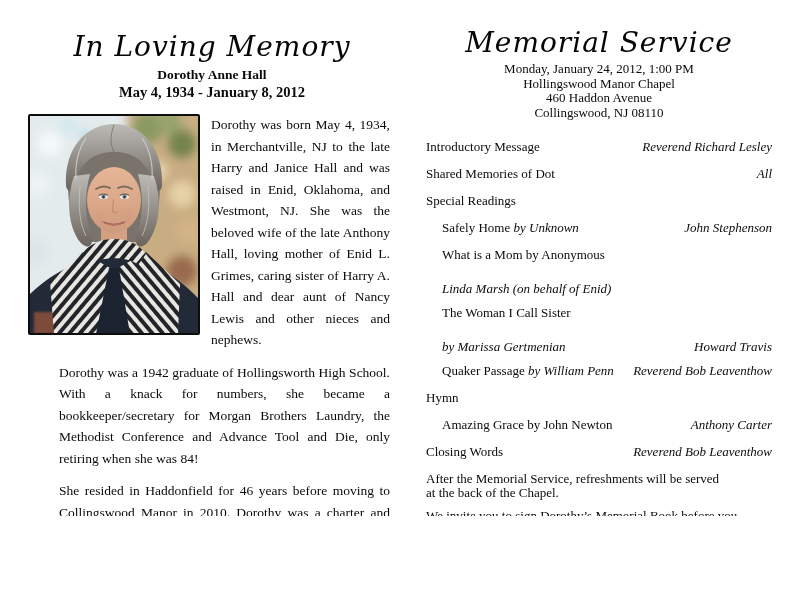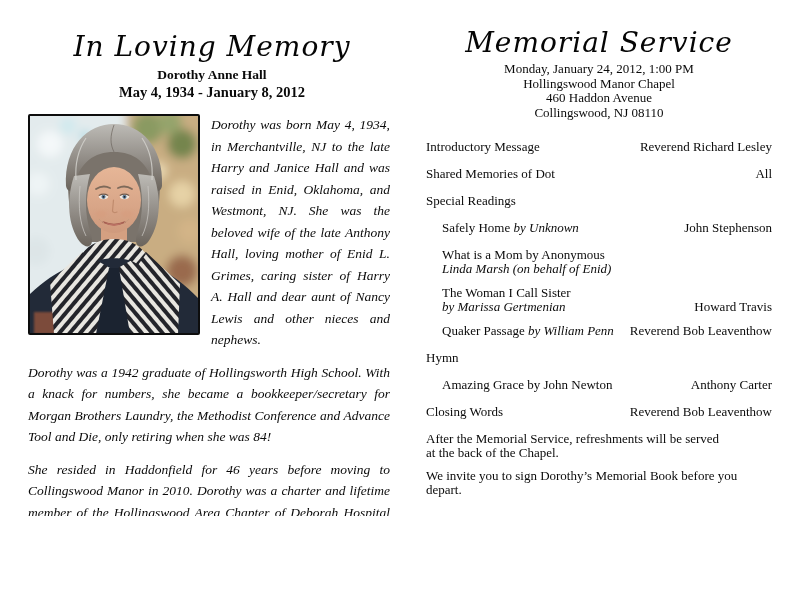--- a/index.html
+++ b/index.html
@@ -11,34 +11,34 @@
 
   .script-title { font-family:"DejaVu Serif", serif; font-style:italic; font-size:28px; line-height:34px; text-align:center; letter-spacing:1px; color:#050505; }
   .page.left .script-title { margin-right:-6px; }
 
   .dec-name { text-align:center; font-weight:bold; font-size:13.5px; line-height:17px; margin-top:2px; margin-right:-6px; }
   .dec-dates { text-align:center; font-weight:bold; font-size:14.5px; line-height:18px; margin-right:-6px; }
 
   .bio { margin-top:13px; }
   .photo-frame { float:left; width:172px; height:221px; border:2px solid #0d0d0d; margin:0 11px 9px 0; background:#cdb89a; border-radius:2px; overflow:hidden; }
   .photo-frame svg { display:block; }
-  .bio p { font-style:italic; font-size:13.5px; line-height:21.5px; text-align:justify; margin-bottom:11px; }
+  .bio p { font-size:13.5px; line-height:21.5px; text-align:justify; margin-bottom:11px;padding-left:31px; }
 
   .rp-header { text-align:center; }
   .rp-line { font-size:13px; line-height:14.5px; text-align:center; }
   .rp-header .script-title { margin-bottom:2px; }
 
   .program { margin-top:20px; }
   .prow { display:flex; justify-content:space-between; align-items:flex-end; font-size:13px; line-height:14px; margin-bottom:13px; }
   .prow.tall { margin-bottom:10px; }
   .prow .pl { display:block; }
   .prow.ind .pl { padding-left:16px; }
   .pb { font-weight:normal; }
-  .it { font-style:italic; }
-  .pn { text-align:center; white-space:nowrap; }
+  .it { font-style:italic;margin-top:20px; }
+  .pn { font-style:italic; text-align:center; white-space:nowrap; }
   .psub { display:block; }
 
   .cnote { text-align:left; font-size:13px; line-height:14px; }
   .note-refresh { margin-top:9px; }
   .note-invite { margin-top:9px; }
   .note-donate { margin-top:17px; }
   .donation-block { margin-top:14px; font-size:12.5px; line-height:13.5px; }
 
   .watermark { position:absolute; top:569px; left:380px; transform:translateX(-50%); font-family:"Liberation Sans", sans-serif; font-weight:bold; font-size:25px; letter-spacing:5px; color:#0c4a6e; white-space:nowrap; }
 </style>

